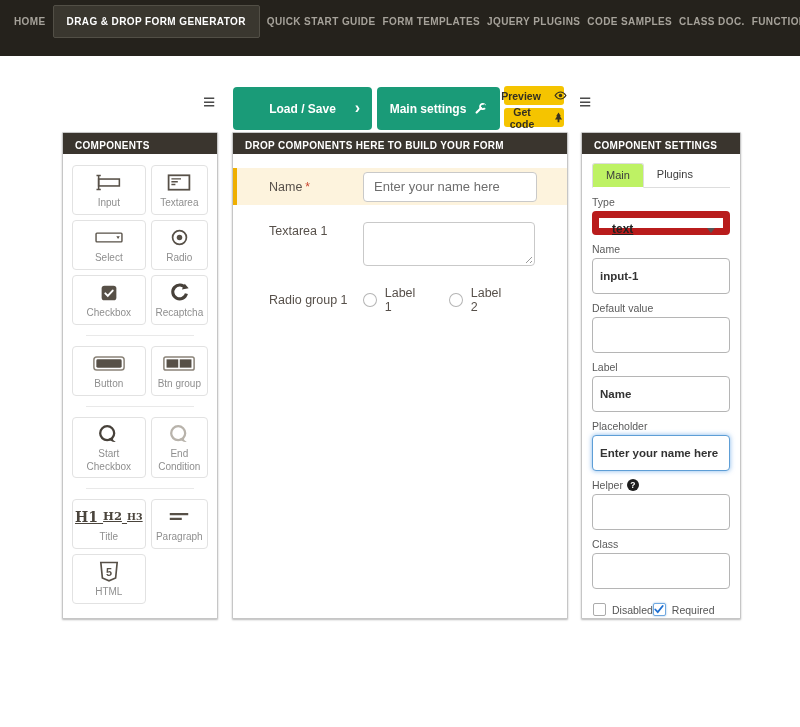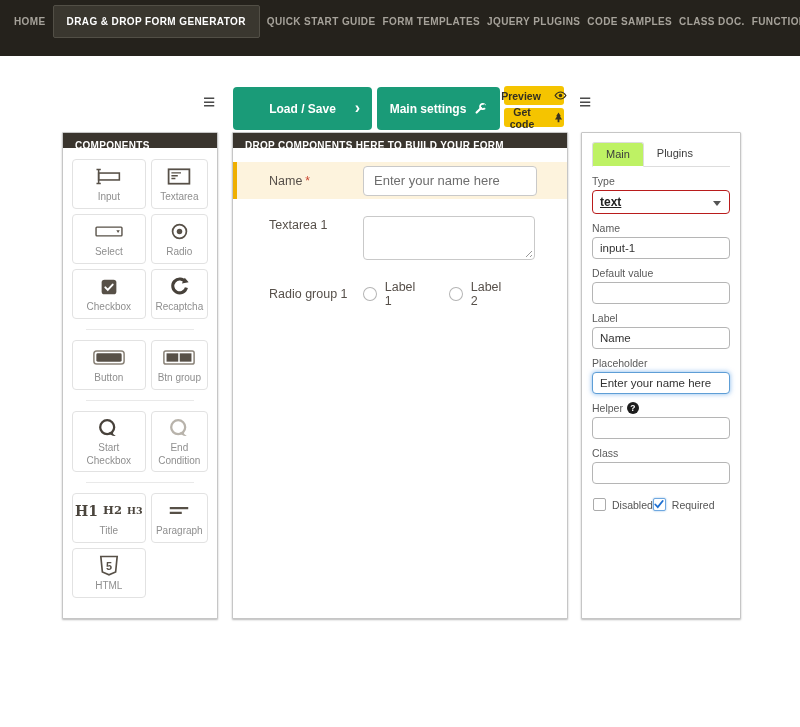--- a/index.html
+++ b/index.html
@@ -21,29 +21,29 @@
   .btn-green .chev { position:absolute; right:12px; top:50%; transform:translateY(-54%); font-size:16px; font-weight:bold; }
   .btn-green .wicon { margin-left:8px; display:inline-flex; }
   .btn-yellow { position:absolute; background:#f5c400; border:none; border-radius:3px; color:#332f20;
                 font-family:"Liberation Sans",sans-serif; font-size:10.5px; font-weight:bold; cursor:pointer;
                 display:flex; align-items:center; justify-content:center; gap:13px; }
 
   
   .panel { position:absolute; background:#fff; border:1px solid #c6c6c6; border-radius:1px;
            box-shadow:0 1px 2px rgba(0,0,0,.28); }
   .panel-hd { background:#3a352e; color:#fff; font-size:10px; font-weight:bold; letter-spacing:.3px;
-              height:15px; line-height:25px; padding:0 12px; white-space:nowrap; overflow:hidden; }
+              height:21px; line-height:25px; padding:0 12px; white-space:nowrap; overflow:hidden; }
 
   
   #panel-left { left:62px; top:132px; width:156px; height:487px; }
   .tiles { display:grid; grid-template-columns:1fr 1fr; gap:5px; padding:11px 9px; }
   .tile { border:1px solid #e2e2e2; border-radius:4px; background:#fff; cursor:pointer; min-height:50px;
           display:flex; flex-direction:column; align-items:center; justify-content:center; padding:5px 2px 4px; }
   .tile .tlabel { font-size:10px; color:#8f8f8f; margin-top:3px; text-align:center; line-height:1.25; }
-  .tile .ticon { display:flex; align-items:center; justify-content:flex-start; height:22px; }
+  .tile .ticon { display:flex; align-items:center; justify-content:flex-start; height:22px;text-decoration:underline; }
   .tile-divider { grid-column:1 / -1; height:1px; background:#e9e9e9; margin:5px 14px; }
   .title-glyph { font-family:"DejaVu Serif","Liberation Serif",serif; color:#4a443c; line-height:1; white-space:nowrap; }
   .title-glyph .g1 { font-size:14px; } .title-glyph .g2 { font-size:11.5px; } .title-glyph .g3 { font-size:9.5px; }
 
   
   #panel-mid { left:232px; top:132px; width:336px; height:487px; }
   .frow { display:flex; align-items:center; padding:0 32px 0 36px; position:relative; }
   .frow .flabel { flex:0 0 94px; font-size:12.5px; color:#57504a; }
   .row-name { margin-top:14px; height:37px; background:#fdf3dd; }
   .row-name .hl-bar { position:absolute; left:0; top:0; width:4px; height:100%; background:#efaf00; }
@@ -63,25 +63,25 @@
   .radio-lab { font-size:12.5px; color:#57504a; }
 
   
   #panel-right { left:581px; top:132px; width:160px; height:487px; }
   .rp-body { padding:9px 10px 0; }
   .tabs { display:flex; border-bottom:1px solid #ddd; margin-bottom:2px; }
   .tab { font-size:11px; color:#3c3c3c; padding:5px 13px 6px; cursor:pointer; margin-bottom:-1px; }
   .tab.active { border:1px solid #ddd; border-bottom:1px solid #fff; border-radius:3px 3px 0 0; background:#bef264; }
   .fgroup { margin-top:8px; }
   .fgroup .glabel { font-size:10.5px; color:#5a5a5a; margin-bottom:3px; display:flex; align-items:center; gap:4px; }
-  .rp-input { width:100%; height:22px; border:1px solid #b5b5b5; border-radius:4px; padding:8px 7px;
-              font-family:"Liberation Sans",sans-serif; font-size:11.5px; color:#333; background:#fff; }
+  .rp-input { width:100%; height:36px; border:1px solid #b5b5b5; border-radius:4px; padding:8px 7px;
+              font-family:"Liberation Sans",sans-serif; font-size:11.5px; color:#333; background:#fff;font-weight:bold; }
   .rp-input.focused { border-color:#5e9ed6; box-shadow:0 0 5px rgba(92,160,230,.75); outline:none; }
-  .rp-select { position:relative; width:100%; height:24px; border:1px solid #b91c1c; border-radius:4px;
-               background:#fff; font-size:12px; color:#222; line-height:22px; padding:0 7px; cursor:pointer; font-weight:bold;text-decoration:underline; }
+  .rp-select { position:relative; width:100%; height:24px; border:7px solid #b91c1c; border-radius:4px;
+               background:#fff; font-size:12px; color:#222; line-height:22px; padding:0 13px; cursor:pointer; font-weight:bold;text-decoration:underline; }
   .rp-select .caret { position:absolute; right:8px; top:10px; width:0; height:0;
                       border-left:4px solid transparent; border-right:4px solid transparent; border-top:5px solid #555; }
   .help-badge { display:inline-flex; align-items:center; justify-content:center; width:12px; height:12px;
                 border-radius:50%; background:#1d1d1d; color:#fff; font-size:8.5px; font-weight:bold; cursor:pointer; }
   .cb-row { display:flex; justify-content:flex-start; margin-top:14px; padding:0 1px; }
   .cb-item { display:flex; align-items:center; gap:6px; cursor:pointer; }
   .cb-box { width:13px; height:13px; border:1px solid #ababab; border-radius:2px; background:#fff;
             display:flex; align-items:center; justify-content:center; }
   .cb-box.checked { border-color:#6fa8e0; box-shadow:0 0 2px rgba(111,168,224,.8); }
   .cb-lab { font-size:10.5px; color:#555; }
@@ -310,20 +310,21 @@
         <span class="radio-lab">Label 1</span>
       </span>
       <span class="radio-opt">
         <span class="radio-circ"></span>
         <span class="radio-lab">Label 2</span>
       </span>
     </div>
   </section>
 
   <section class="panel" id="panel-right">
+    <div class="panel-hd">COMPONENT SETTINGS</div>
     <div class="rp-body">
 
       <div class="tabs">
         <span class="tab active">Main</span>
         <span class="tab">Plugins</span>
       </div>
 
       <div class="fgroup">
         <div class="glabel">Type</div>
         <div class="rp-select">

